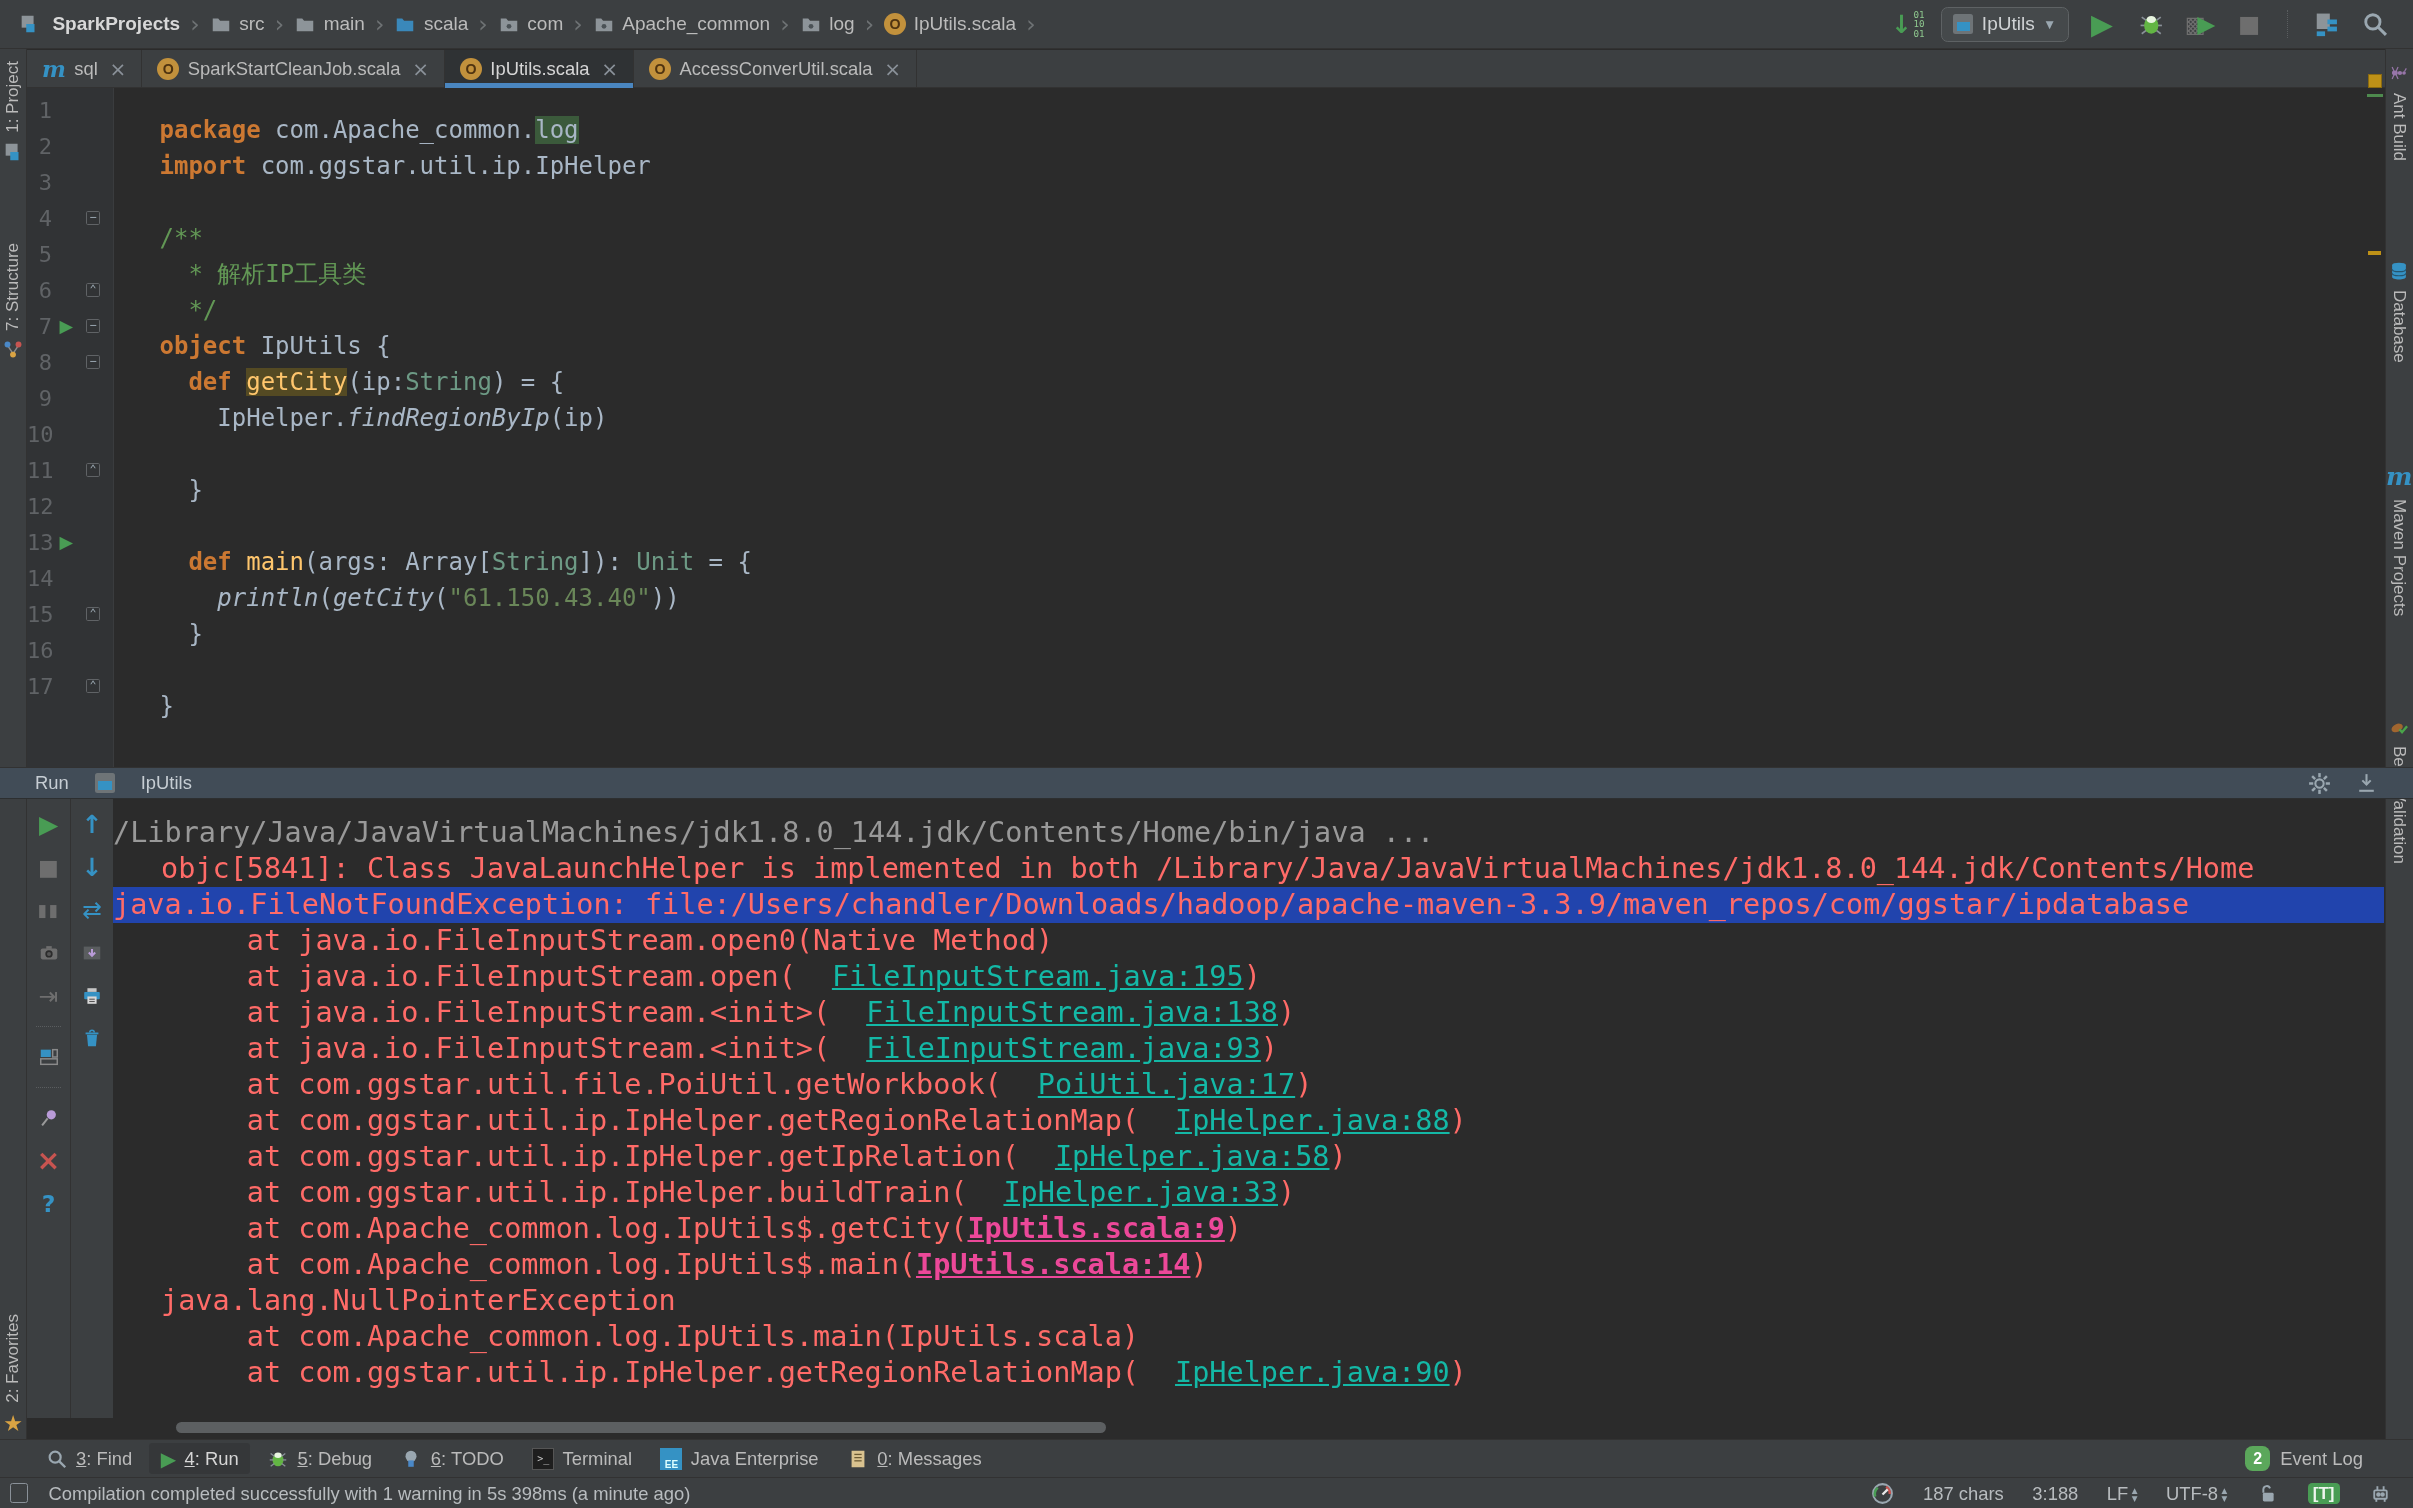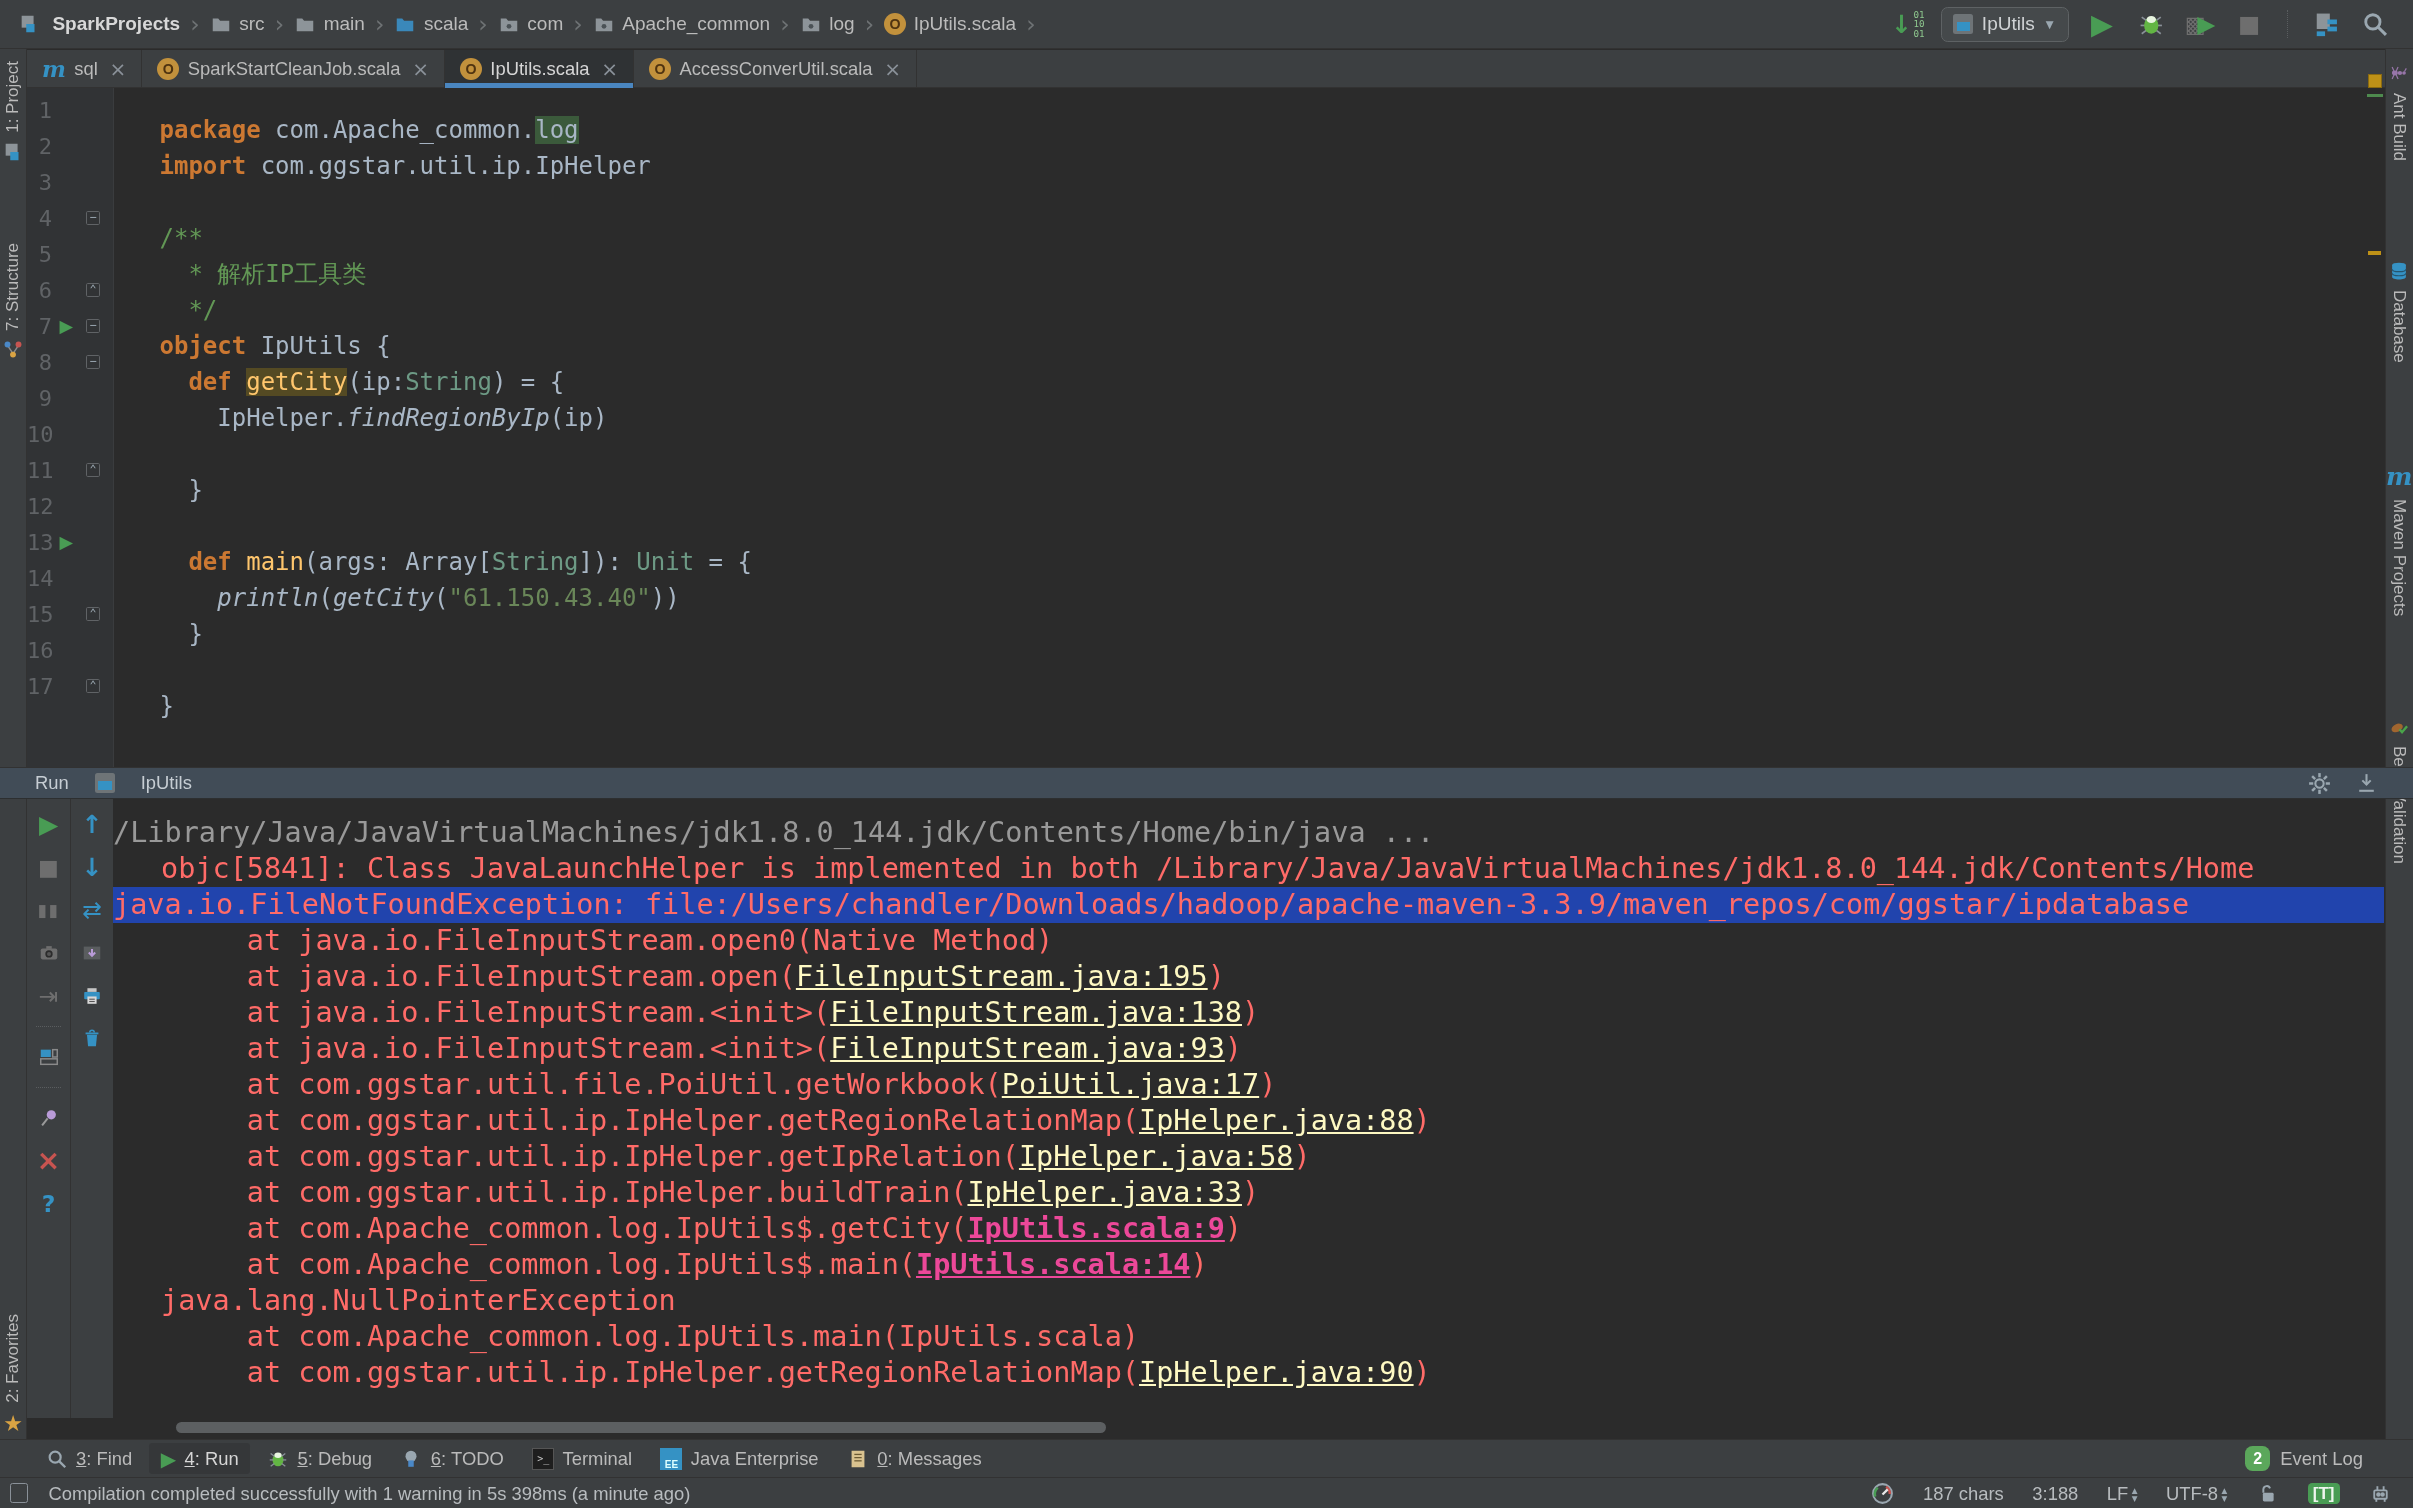--- a/index.html
+++ b/index.html
@@ -96,21 +96,21 @@
            font-family:"DejaVu Sans",sans-serif; }
   .dots { width:25px; border-top:1.7px dotted #5a5d5f; margin:1.7px 0; }
 
   #console { position:absolute; left:113px; top:799px; width:2271px; height:613px;
              overflow:hidden; padding-top:16px;
              font-family:"DejaVu Sans Mono",monospace; font-size:28.5px; }
   .cline { height:36px; line-height:36px; white-space:pre; }
   .sys { color:#999999; }
   .err { color:#FF6B68;padding-left:48px; }
   .errsel { color:#FF6B68; background:#2144AD; }
-  .lg { color:#fef9c3; text-decoration:underline; }
+  .lg { color:#14b8a6; text-decoration:underline;margin-left:36px; }
   .lb { color:#ec4899; text-decoration:underline;font-weight:bold; }
 
   #hscroll { position:absolute; left:113px; top:1420px; width:2271px; height:15px; }
   #hscroll .thumb { position:absolute; left:63px; top:1.7px; width:930px; height:11px;
                     background:#5c5f61; border-radius:5.9px; }
 
   
   #toolwindow-bar { position:absolute; left:0; top:1439px; width:2413px; height:38px;
                     background:#3c3f41; border-top:0.8px solid #323232;
                     display:flex; align-items:center; font-size:18.4px; color:#bbbbbb; }

